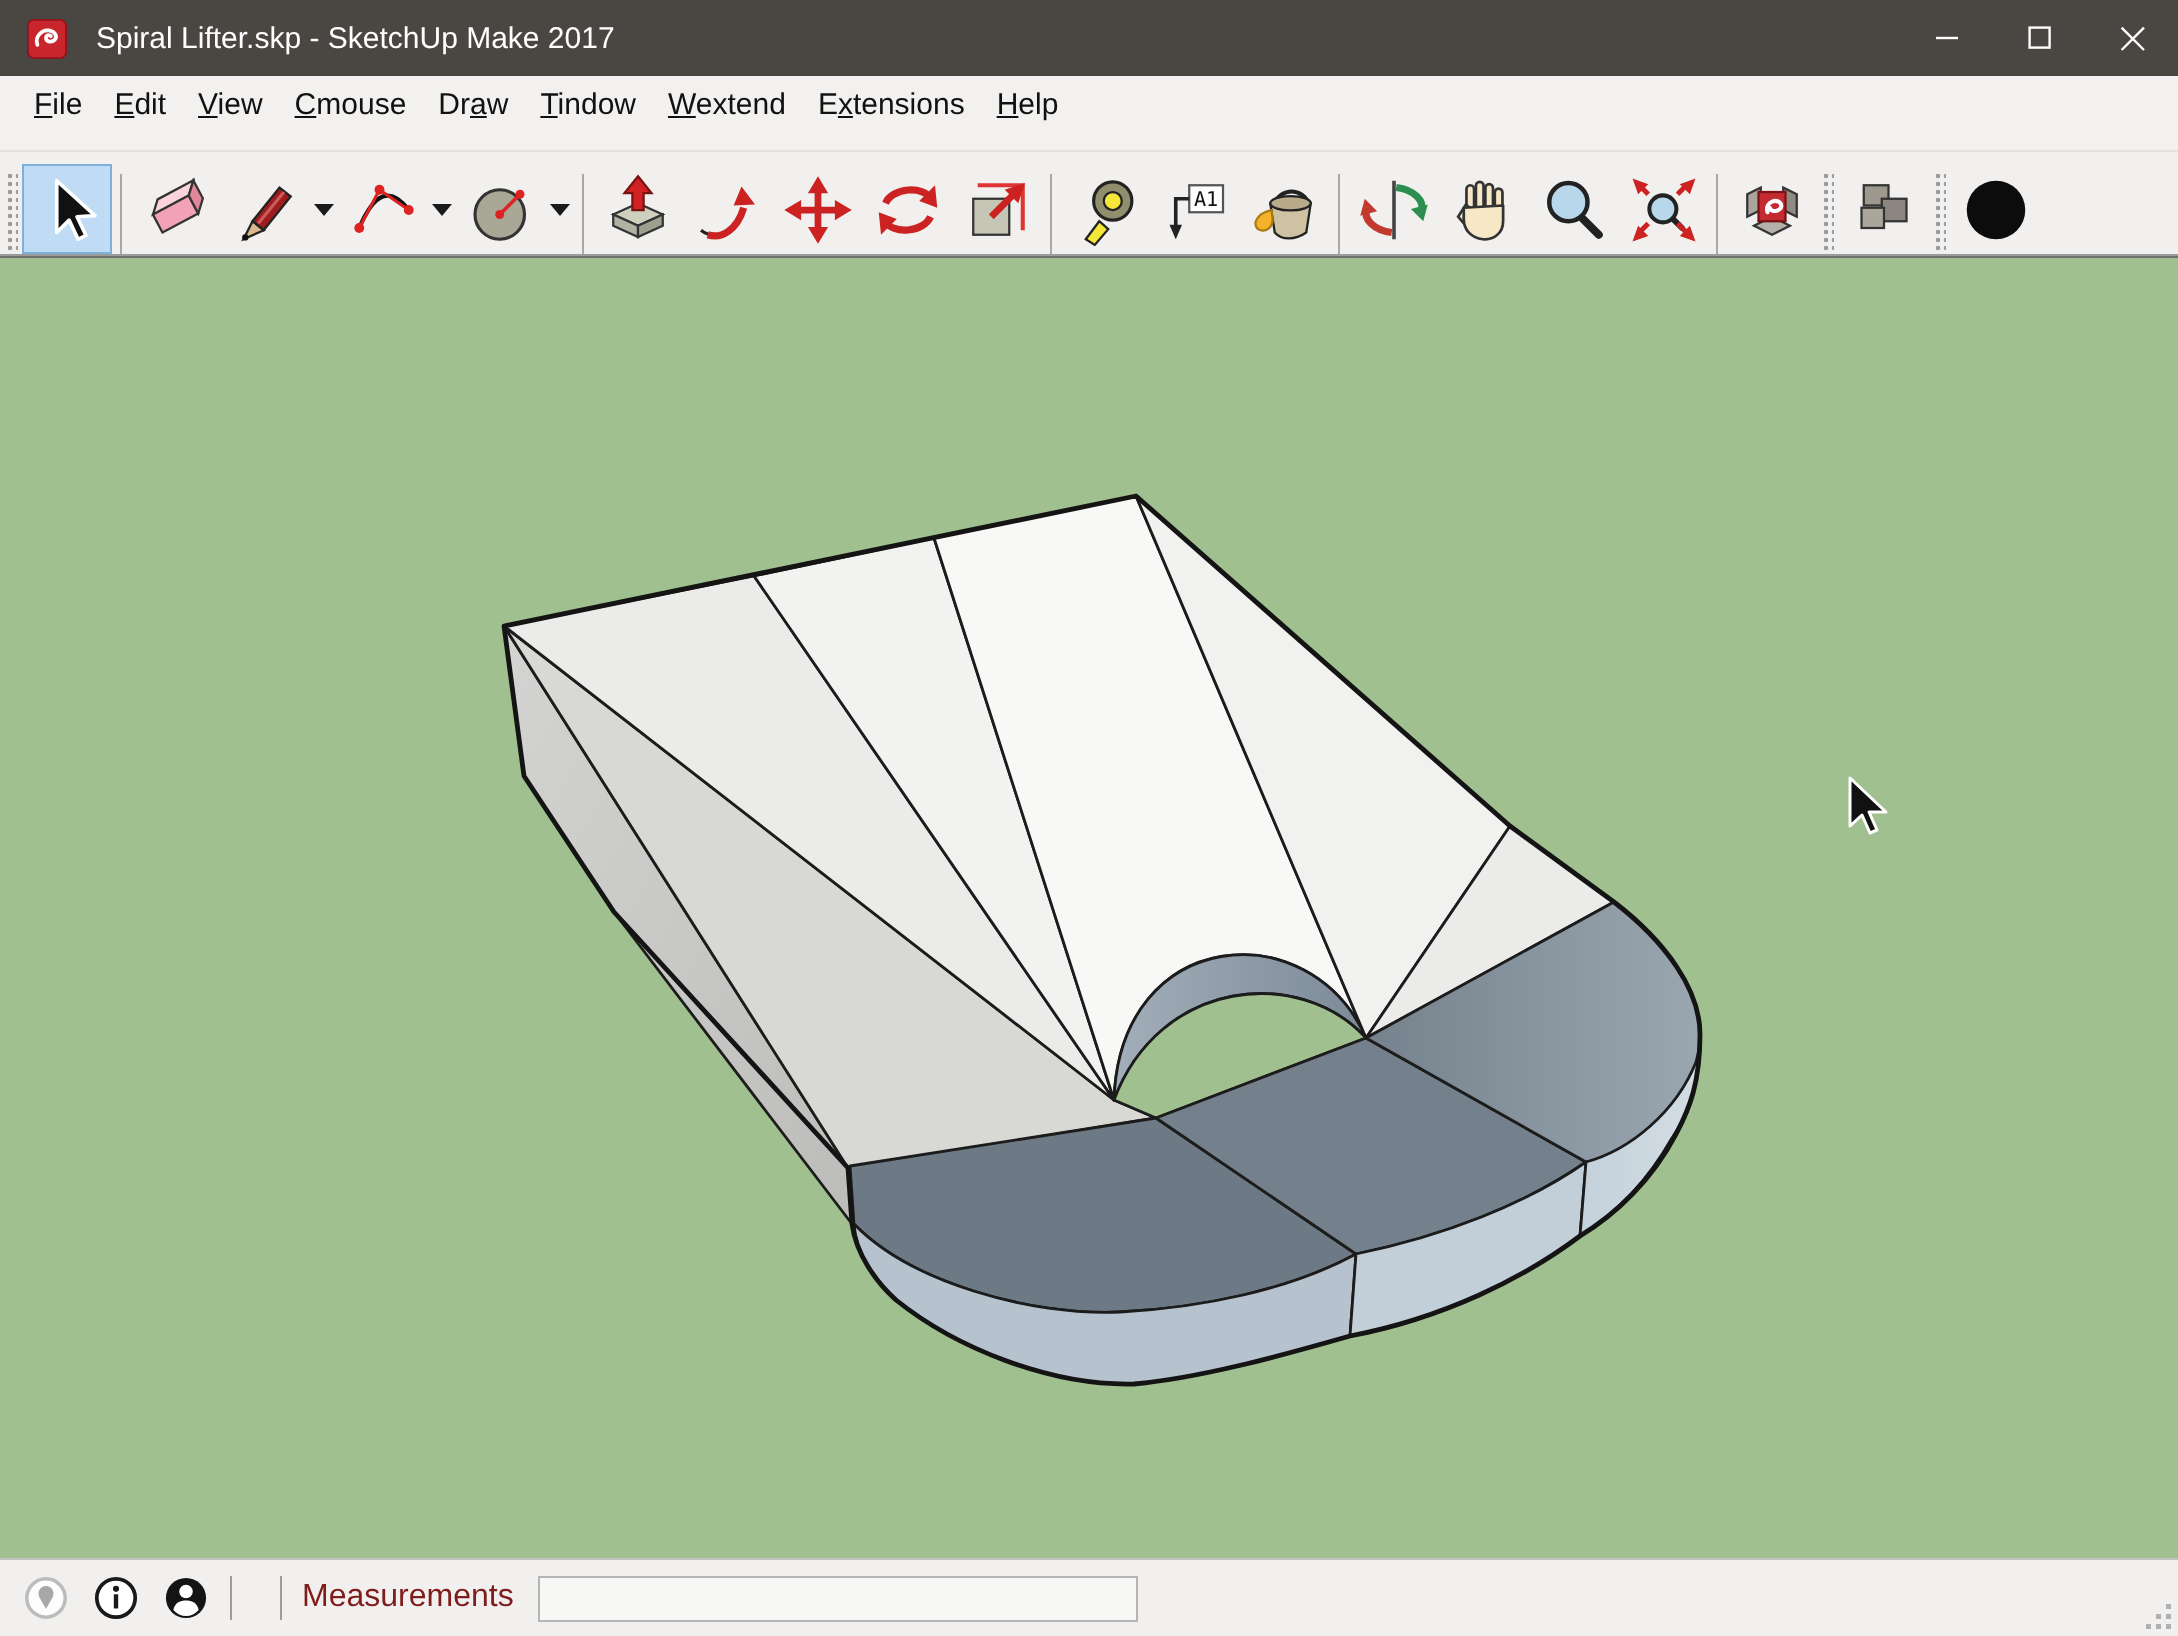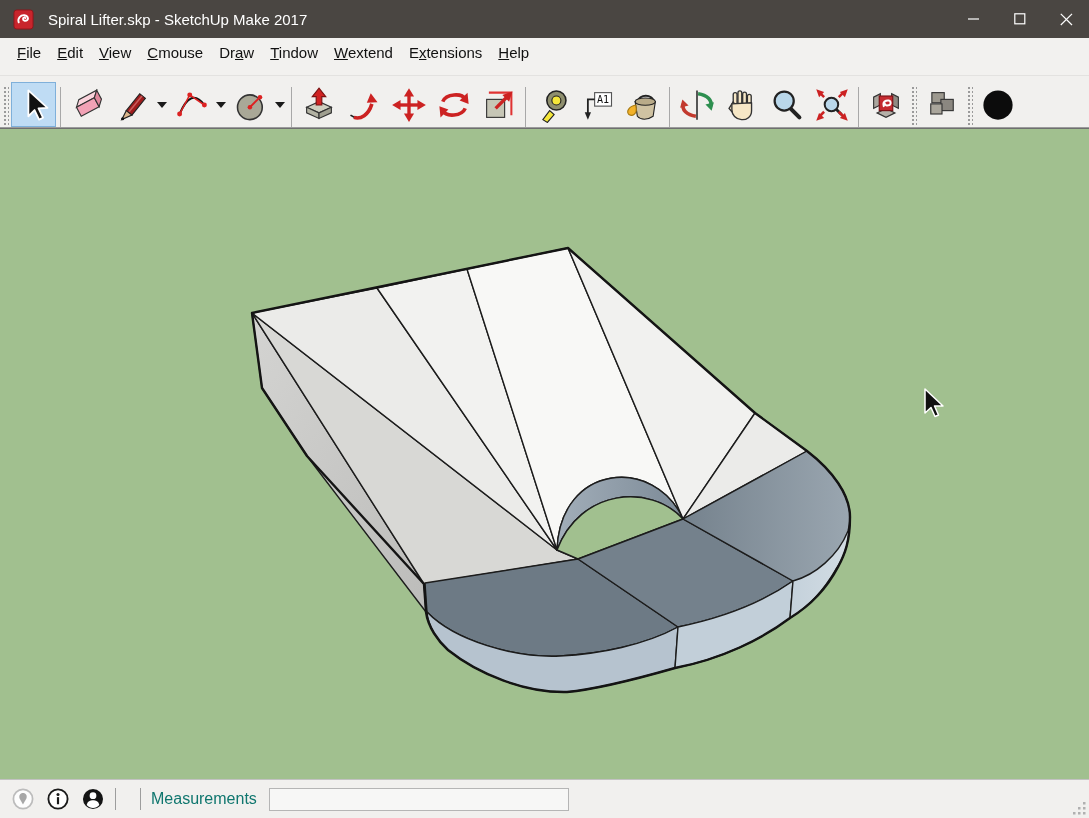--- a/index.html
+++ b/index.html
@@ -30,21 +30,21 @@
 
   
   .viewport { position:absolute; top:128px; left:0; width:1089px; height:651px; background:#a1c08f; border-top:1px solid #6f6f6f; overflow:hidden; }
   .viewport svg.scene { position:absolute; top:0; left:0; }
 
   
   .statusbar { position:absolute; top:779px; left:0; width:1089px; height:39px; background:#f1f0ee; border-top:1px solid #c2c2c2; display:flex; align-items:center; }
   .sb-icon { width:24px; height:24px; margin-left:11px; flex:0 0 auto; }
   .sb-sep { width:1px; height:22px; background:#9d9d9d; margin:0 10px; flex:0 0 auto; }
   .sb-text { font-size:16px; color:#1a1a1a; white-space:nowrap; overflow:hidden; max-width:455px; }
-  .sb-measure-label { font-size:16px; color:#0f766e; margin-right:12px; white-space:nowrap; }
+  .sb-measure-label { font-size:16px; color:#7f1d1d; margin-right:12px; white-space:nowrap; }
   .sb-measure-input { width:300px; height:23px; border:1px solid #b5b5b5; background:#f7f7f6; font-size:14px; padding:0 4px; outline:none; }
   .sb-grip { position:absolute; right:2px; bottom:3px; width:14px; height:14px; }
 </style>
 </head>
 <body>
 
 <div class="window">
 
   <div class="titlebar">
     <svg class="appicon" viewBox="0 0 22 22">

